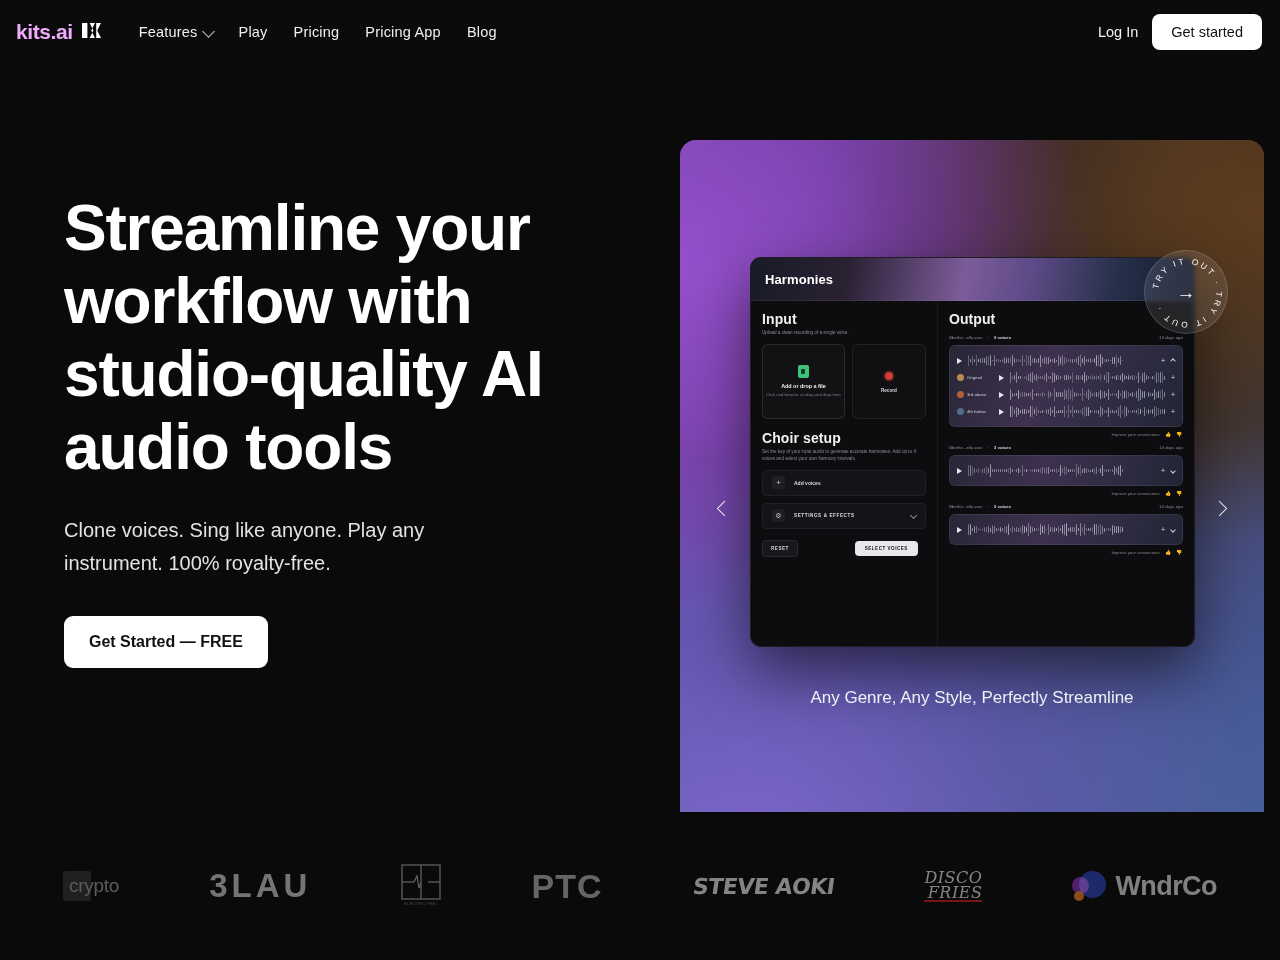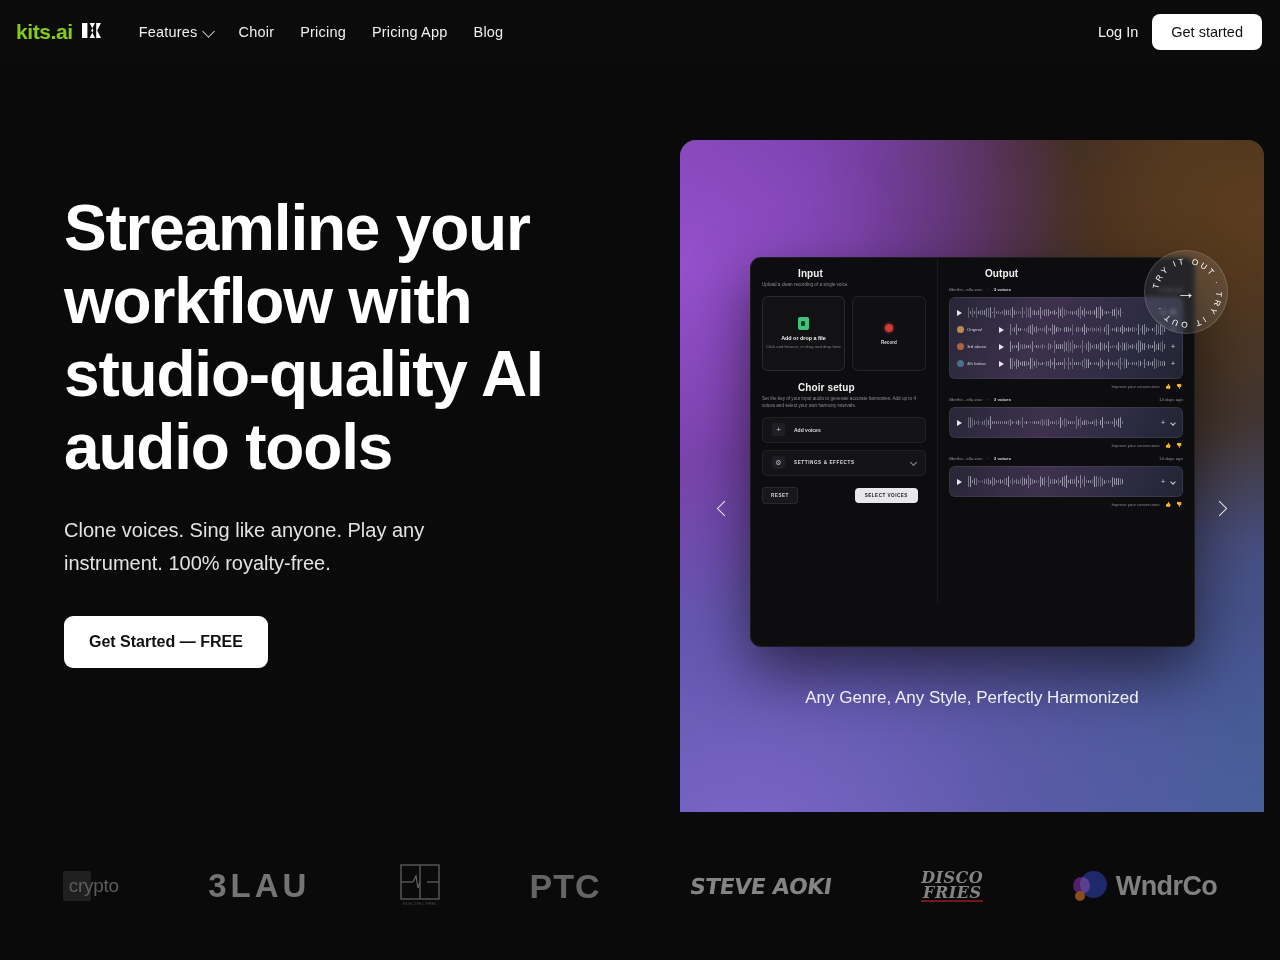--- a/index.html
+++ b/index.html
@@ -13,21 +13,21 @@
   
   .navbar {
     height: 64px; width: 100%;
     background: #0b0b0b;
     display: flex; align-items: center;
     padding: 0 18px 0 16px;
     position: relative; z-index: 40;
   }
   .brand { display: flex; align-items: center; gap: 9px; margin-right: 38px; }
   .brand-word {
-    font-size: 21px; font-weight: 700; color: #84cc16;
+    font-size: 21px; font-weight: 700; color: #f0abfc;
     letter-spacing: -0.4px;
   }
   .brand-mark { display: block; }
 
   .nav-links { display: flex; align-items: center; gap: 26px; }
   .nav-link {
     font-size: 14.5px; color: #efefef; letter-spacing: .2px;
     display: flex; align-items: center; gap: 6px;
     cursor: pointer; white-space: nowrap;
   }
@@ -128,21 +128,21 @@
     border-bottom: 1px solid rgba(255,255,255,.08);
   }
   .app-title { font-size: 13px; font-weight: 700; color: #fff; letter-spacing: .1px; }
   .app-body { display: flex; height: calc(100% - 43px); }
   .app-col-left {
     width: 216px; padding: 10px 11px 8px 11px;
     border-right: 1px solid rgba(255,255,255,.06);
   }
   .app-col-right { flex: 1; padding: 10px 11px 8px 11px; position: relative; }
 
-  .sec-title { font-size: 10px; font-weight: 700; color: #f0f0f0; letter-spacing:.1px;margin-left:36px; }
+  .sec-title { font-size: 14px; font-weight: 700; color: #f0f0f0; letter-spacing:.1px; }
   .sec-sub { font-size: 4.6px; color: #8d8d92; margin-top: 3px; line-height: 1.5; }
 
   .drop-row { display: flex; gap: 7px; margin-top: 7px; }
   .dropzone {
     flex: 1; height: 75px; border-radius: 6px;
     border: 1px solid rgba(255,255,255,.10);
     background: #121215;
     display: flex; flex-direction: column;
     align-items: center; justify-content: center; gap: 3px;
   }
@@ -296,22 +296,22 @@
   .lg-ef { width: 40px; height: 44px; }
   .lg-ptc {
     font-size: 34px; font-weight: 700; color:#9e9e9e; letter-spacing: 1px;
   }
   .lg-aoki {
     font-size: 22px; font-weight: 700; color:#cfcfcf;
     font-family:"DejaVu Sans", sans-serif;
     transform: skewX(-8deg); letter-spacing: -.5px;
   }
   .lg-disco {
-    text-align:center; color:#cfcfcf; line-height: .95;
-    font-family:"DejaVu Serif", serif; font-style: italic; font-weight:700;
+    text-align:right; color:#cfcfcf; line-height: .95;
+    font-family:"DejaVu Serif", serif; font-style: italic; font-weight:400;
   }
   .lg-disco .l1 { font-size: 16px; letter-spacing:.5px; }
   .lg-disco .l2 { font-size: 16px; letter-spacing:.5px; border-bottom:2px solid #b91c1c; }
   .lg-wndr { display:flex; align-items:center; gap:9px; }
   .lg-wndr .orb { position:relative; width:34px; height:30px; }
   .lg-wndr .o1 {
     position:absolute; right:0; top:0; width:27px; height:27px;
     border-radius:50%; background:#2b3da8;
   }
   .lg-wndr .o2 {
@@ -337,21 +337,21 @@
         <polygon points="14.2,2 19,2 15.2,9.5 19,17 14.2,17" fill="#ffffff"></polygon>
       </svg>
     </span>
   </div>
 
   <div class="nav-links">
     <div class="nav-link">
       <span>Features</span>
       <span class="chev-d"></span>
     </div>
-    <div class="nav-link">Choir</div>
+    <div class="nav-link">Play</div>
     <div class="nav-link">Pricing</div>
     <div class="nav-link">Pricing App</div>
     <div class="nav-link">Blog</div>
   </div>
 
   <div class="nav-right">
     <div class="login-link">Log In</div>
     <button class="get-started-btn">Get started</button>
   </div>
 </div>
@@ -368,20 +368,23 @@
     <div class="panel-topwash"></div>
 
     <div class="panel-arrow left">
       <span class="chev l"></span>
     </div>
     <div class="panel-arrow right">
       <span class="chev r"></span>
     </div>
 
     <div class="app-card">
+      <div class="app-header">
+        <span class="app-title">Harmonies</span>
+      </div>
 
       <div class="app-body">
 
         <div class="app-col-left">
           <div class="sec-title">Input</div>
           <div class="sec-sub">Upload a clean recording of a single voice.</div>
 
           <div class="drop-row">
             <div class="dropzone">
               <span class="file-ico"></span>
@@ -995,21 +998,21 @@
         <defs>
             <path id="ringp" d="M42,42 m-29,0 a29,29 0 1,1 58,0 a29,29 0 1,1 -58,0"></path>
           </defs>
         <text fill="#ffffff" font-size="8.2" font-family="Liberation Sans, sans-serif" letter-spacing="2.6">
           <textPath href="#ringp" startOffset="2%">TRY IT OUT · TRY IT OUT · </textPath>
         </text>
       </svg>
       <span class="arrow">→</span>
     </div>
 
-    <div class="panel-caption">Any Genre, Any Style, Perfectly Harmonized</div>
+    <div class="panel-caption">Any Genre, Any Style, Perfectly Streamline</div>
   </div>
 </div>
 
 <div class="logobar">
 
   <div class="logo-item">
     <div class="lg-a16z">
       <span class="blk"></span>
       <span class="txt">crypto</span>
     </div>

